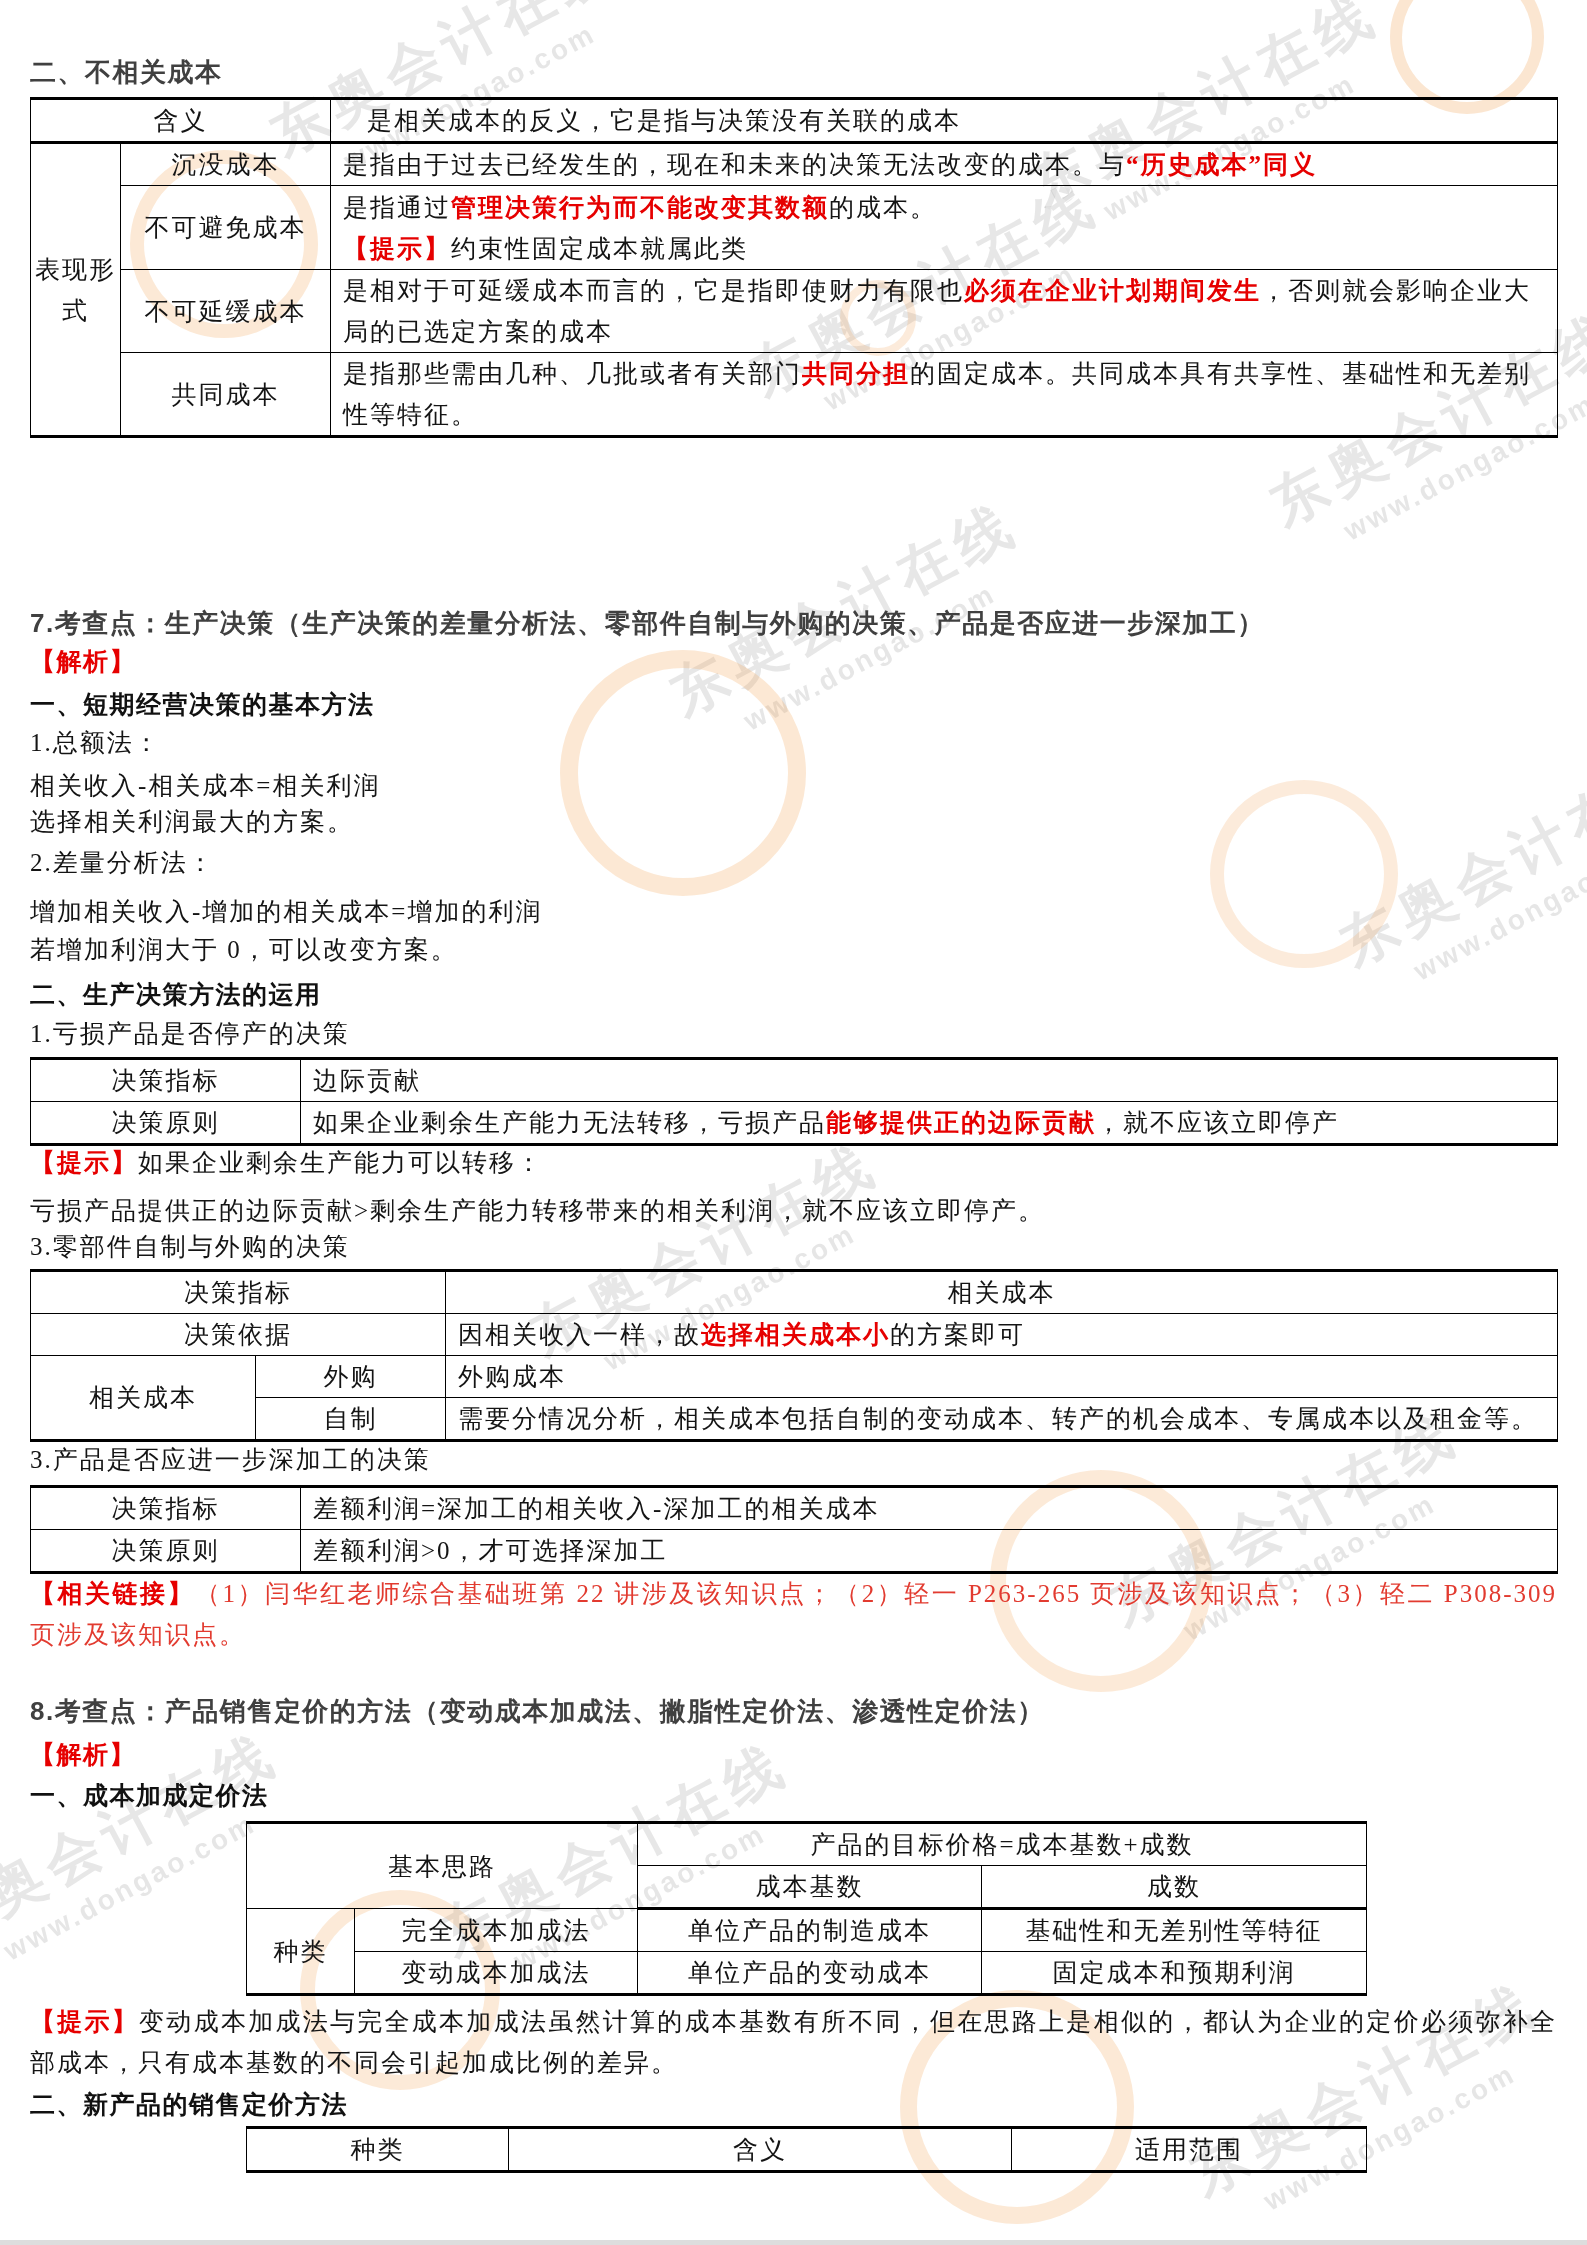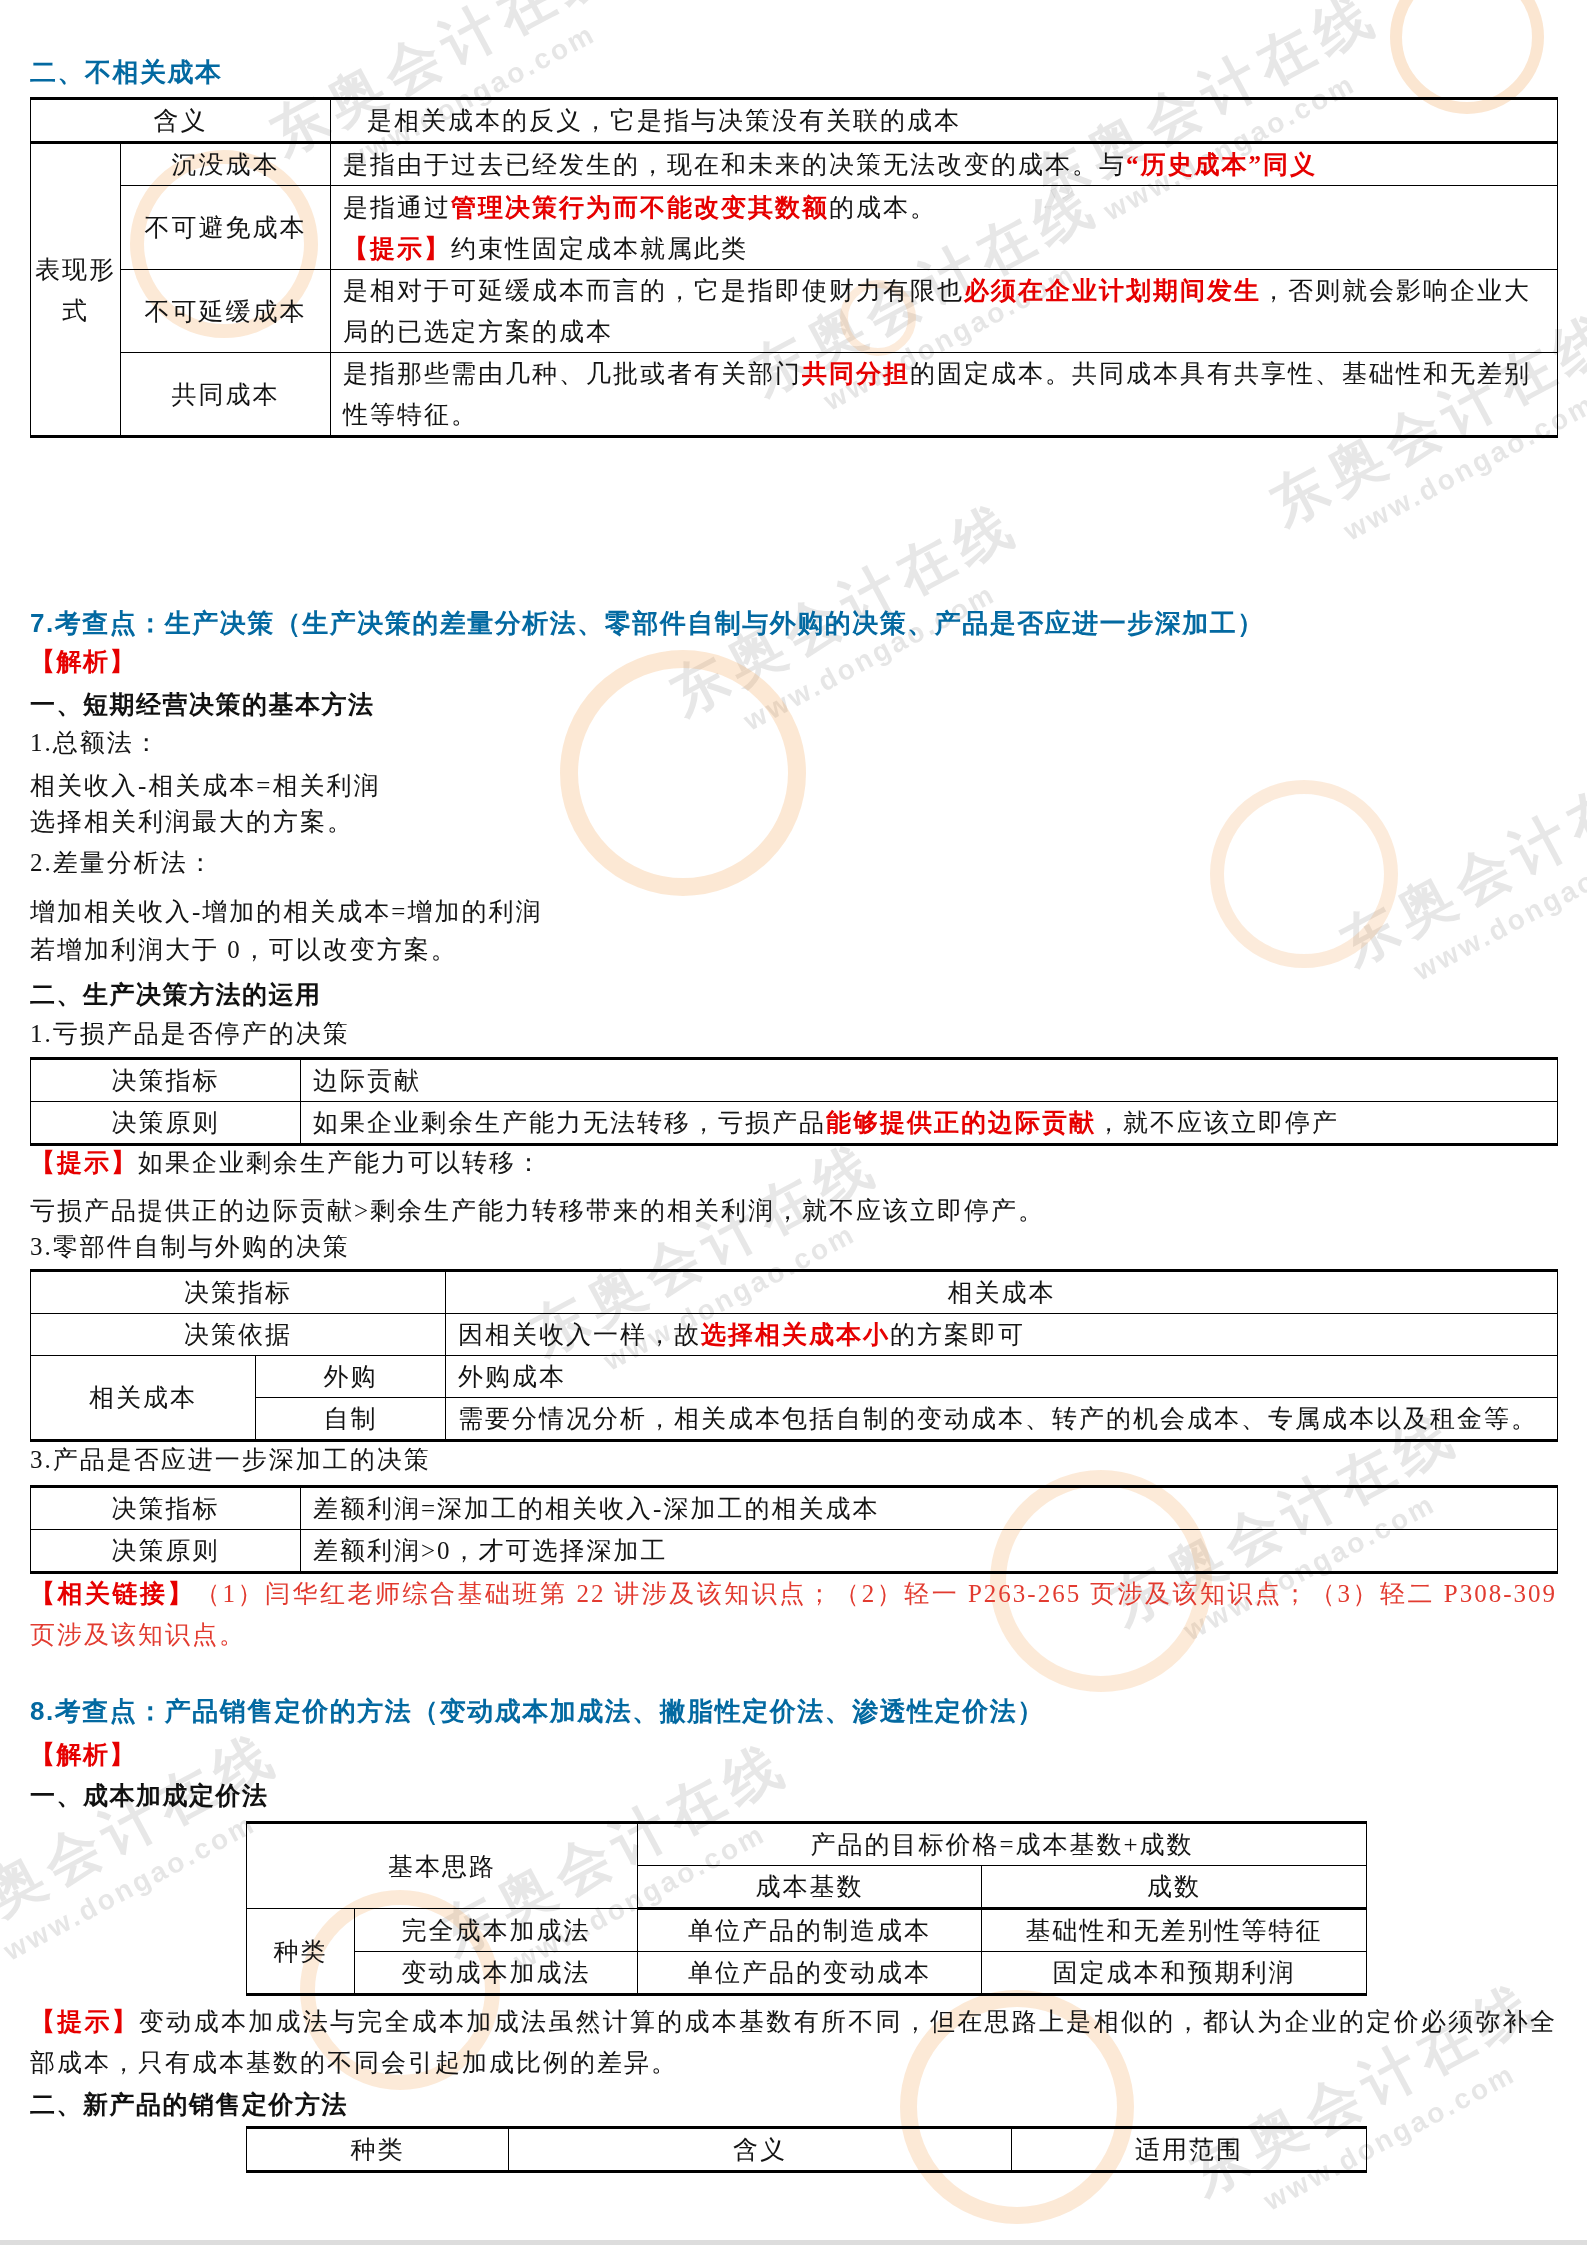--- a/index.html
+++ b/index.html
@@ -9,21 +9,21 @@
     overflow:hidden;
   }
   .layer{position:absolute;inset:0;}
   .content{z-index:2;}
   .wmlayer{z-index:1;pointer-events:none;}
   .abs{position:absolute;margin:0;}
   .w{width:1527px;}
   .body-text{font-size:25px;letter-spacing:2px;line-height:41px;}
   .just{text-align:justify;}
   .hd{font-family:"Liberation Sans","DejaVu Sans",sans-serif;font-weight:700;
-      font-size:26px;letter-spacing:1.5px;line-height:36px;color:#0369a1;}
+      font-size:26px;letter-spacing:1.5px;line-height:36px;color:#404040;}
   .sub-hd{font-family:"Liberation Sans","DejaVu Sans",sans-serif;font-weight:700;
       font-size:25px;letter-spacing:1.5px;line-height:36px;color:#111;}
   .red{color:#e23b30;}
   .rb{color:#e60000;font-weight:700;}
   .rb-hei{color:#e60000;font-weight:700;font-family:"Liberation Sans","DejaVu Sans",sans-serif;}
   
   table.doc{border-collapse:collapse;table-layout:fixed;position:absolute;z-index:2;}
   table.doc td{border:1px solid #000;font-size:25px;letter-spacing:2px;
                padding:0 12px;vertical-align:middle;line-height:41px;}
   table.doc{border-top:3px solid #000;border-bottom:3px solid #000;}

